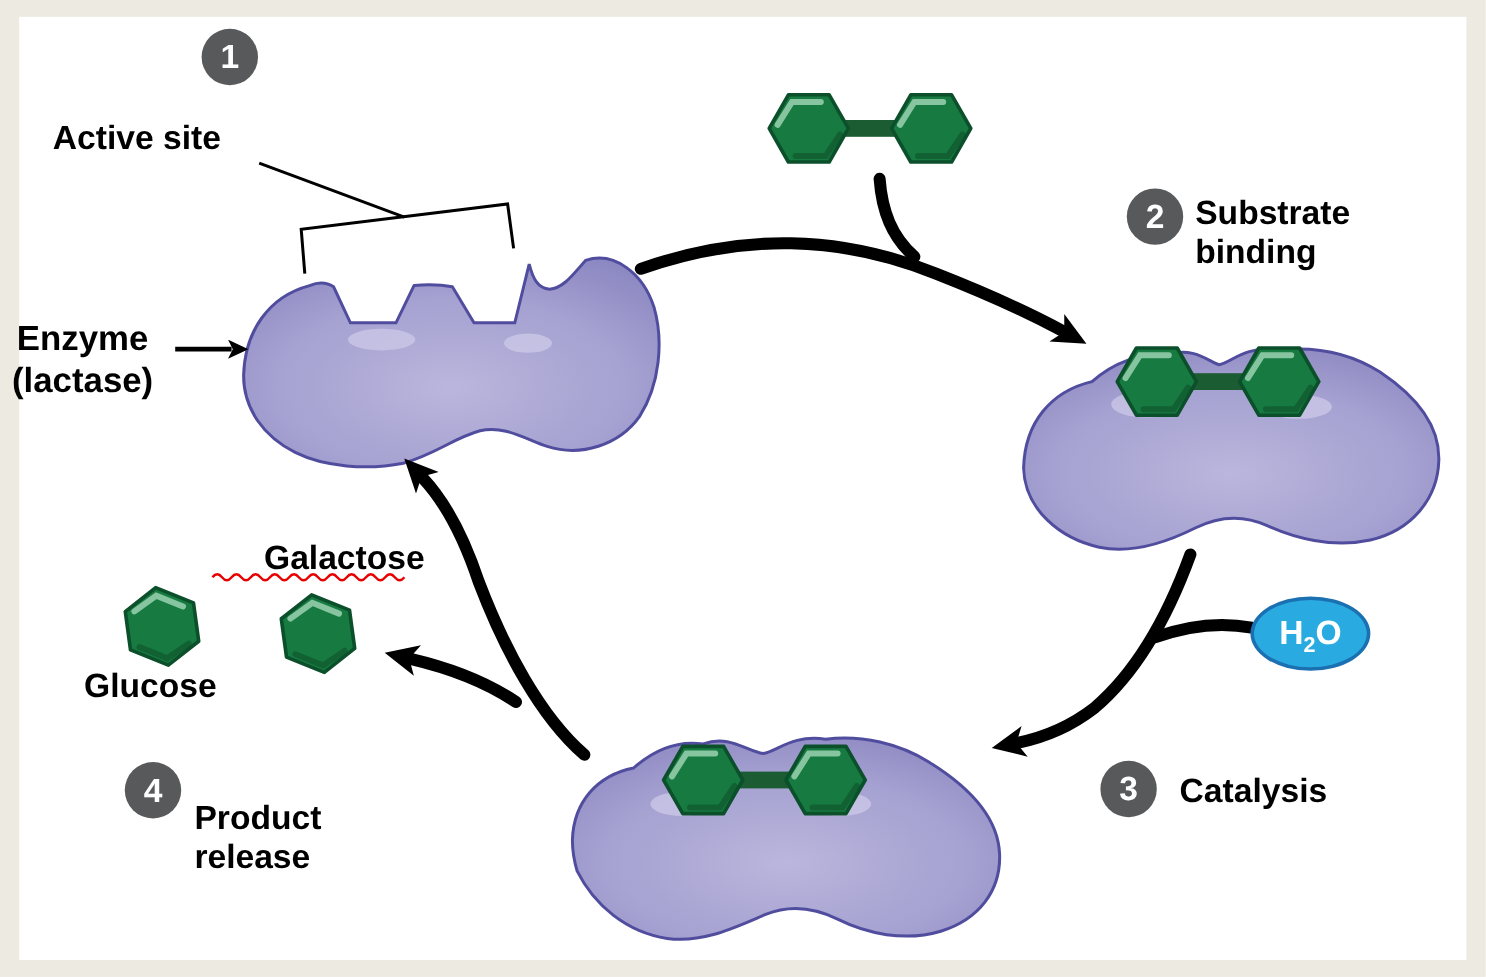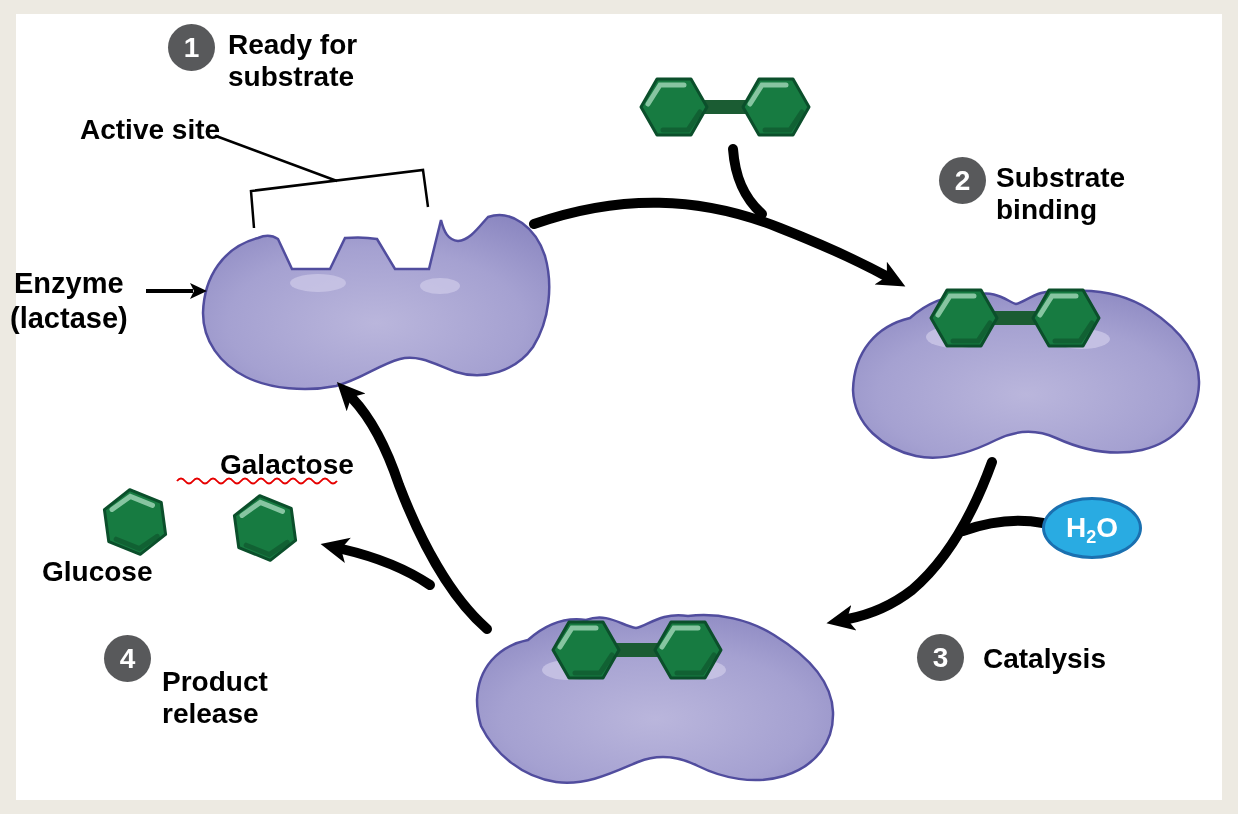--- a/index.html
+++ b/index.html
@@ -135,44 +135,42 @@
     <use href="#lactose" transform="translate(637,650)"></use>
     <use href="#hex" transform="translate(135,522) rotate(22)"></use>
     <use href="#hex" transform="translate(265,528) rotate(22)"></use>
 
     <path d="M 177 481 q 4 -5 8 0 t 8 0 t 8 0 t 8 0 t 8 0 t 8 0 t 8 0 t 8 0 t 8 0 t 8 0 t 8 0 t 8 0 t 8 0 t 8 0 t 8 0 t 8 0 t 8 0 t 8 0 t 8 0 t 8 0" fill="none" stroke="#e60000" stroke-width="2"></path>
   </svg>
 
   <div class="step-circle" style="left:168px;top:24px;">
       <span>1</span>
     </div>
-  <div class="step-label" style="left:228px;top:29px;">Ready for
-substrate</div>
 
   <div class="step-circle" style="left:939px;top:157px;">
       <span>2</span>
     </div>
   <div class="step-label" style="left:996px;top:162px;">Substrate
 binding</div>
 
   <div class="step-circle" style="left:917px;top:634px;">
       <span>3</span>
     </div>
   <div class="step-label" style="left:983px;top:643px;">Catalysis</div>
 
   <div class="step-circle" style="left:104px;top:635px;">
       <span>4</span>
     </div>
   <div class="step-label" style="left:162px;top:666px;">Product
 release</div>
 
-  <div class="lbl fs28" style="left:44px;top:114px;margin-left:36px;">Active site</div>
+  <div class="lbl fs28" style="left:44px;top:99px;">Active site</div>
   <div class="lbl fs29" style="left:10px;top:266px;line-height:1.2;">Enzyme
 (lactase)</div>
   <div class="lbl fs28 galactose-label" style="left:176px;top:449px;margin-left:44px;">Galactose</div>
-  <div class="lbl fs28" style="left:42px;top:556px;">Glucose</div>
+  <div class="lbl fs28" style="left:70px;top:556px;">Glucose</div>
 
   <div class="water">
     <span>H</span>
       <span class="sub">2</span>
       <span>O</span>
   </div>
 </div>
 
 </body></html>

